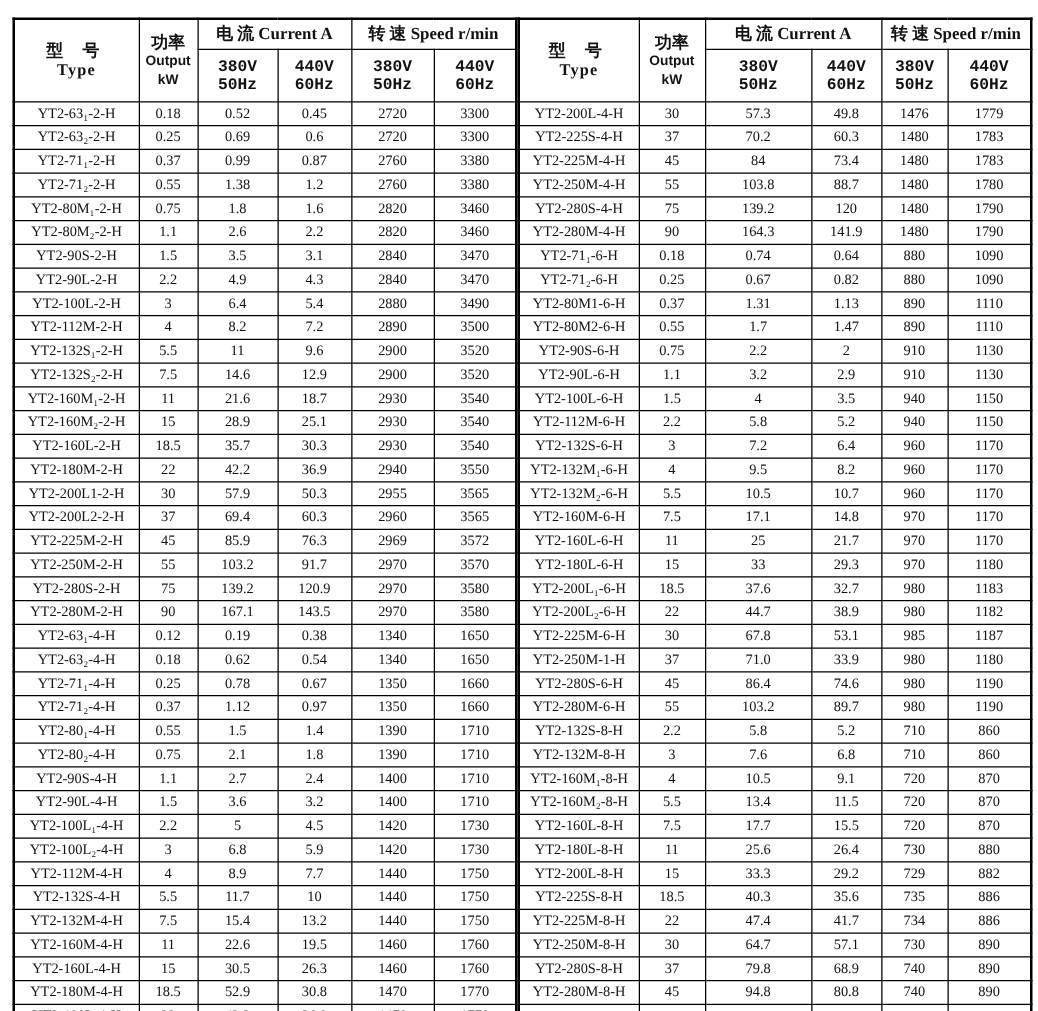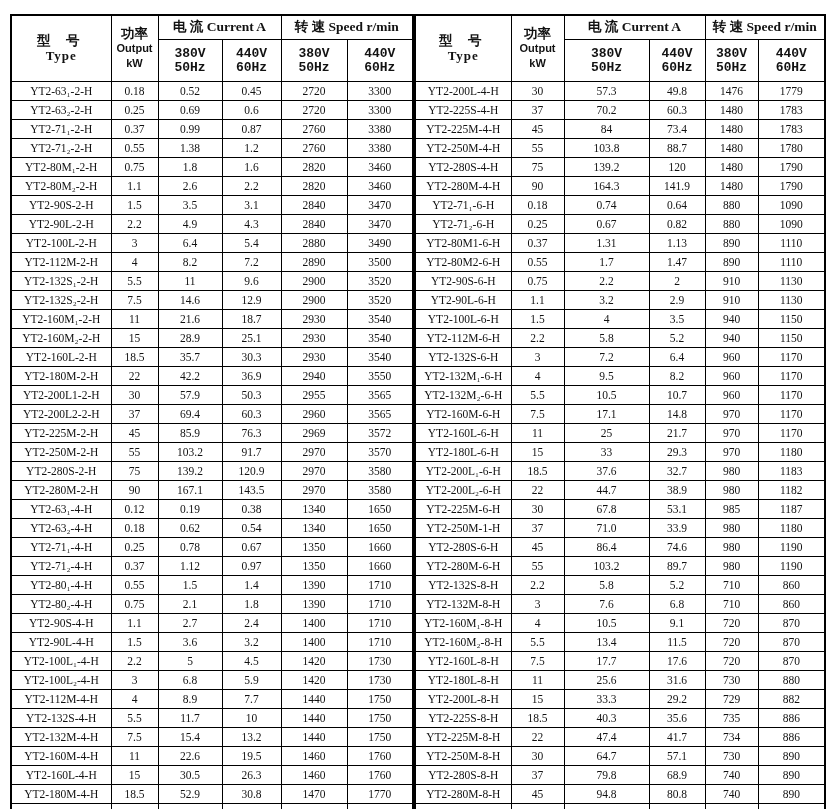--- a/index.html
+++ b/index.html
@@ -718,29 +718,29 @@
             <td>5.5</td>
             <td>13.4</td>
             <td>11.5</td>
             <td>720</td>
             <td>870</td>
           </tr>
           <tr>
             <td>YT2-160L-8-H</td>
             <td>7.5</td>
             <td>17.7</td>
-            <td>17.6</td>
+            <td>15.5</td>
             <td>720</td>
             <td>870</td>
           </tr>
           <tr>
             <td>YT2-180L-8-H</td>
             <td>11</td>
             <td>25.6</td>
-            <td>31.6</td>
+            <td>26.4</td>
             <td>730</td>
             <td>880</td>
           </tr>
           <tr>
             <td>YT2-200L-8-H</td>
             <td>15</td>
             <td>33.3</td>
             <td>29.2</td>
             <td>729</td>
             <td>882</td>

